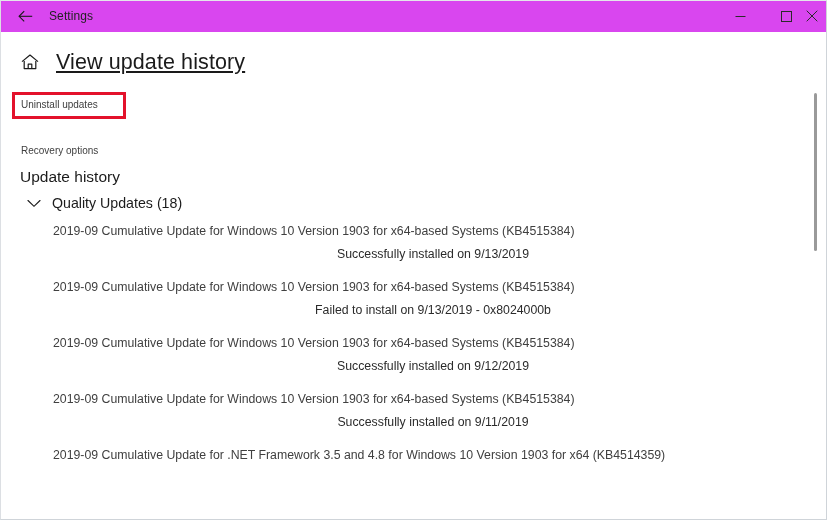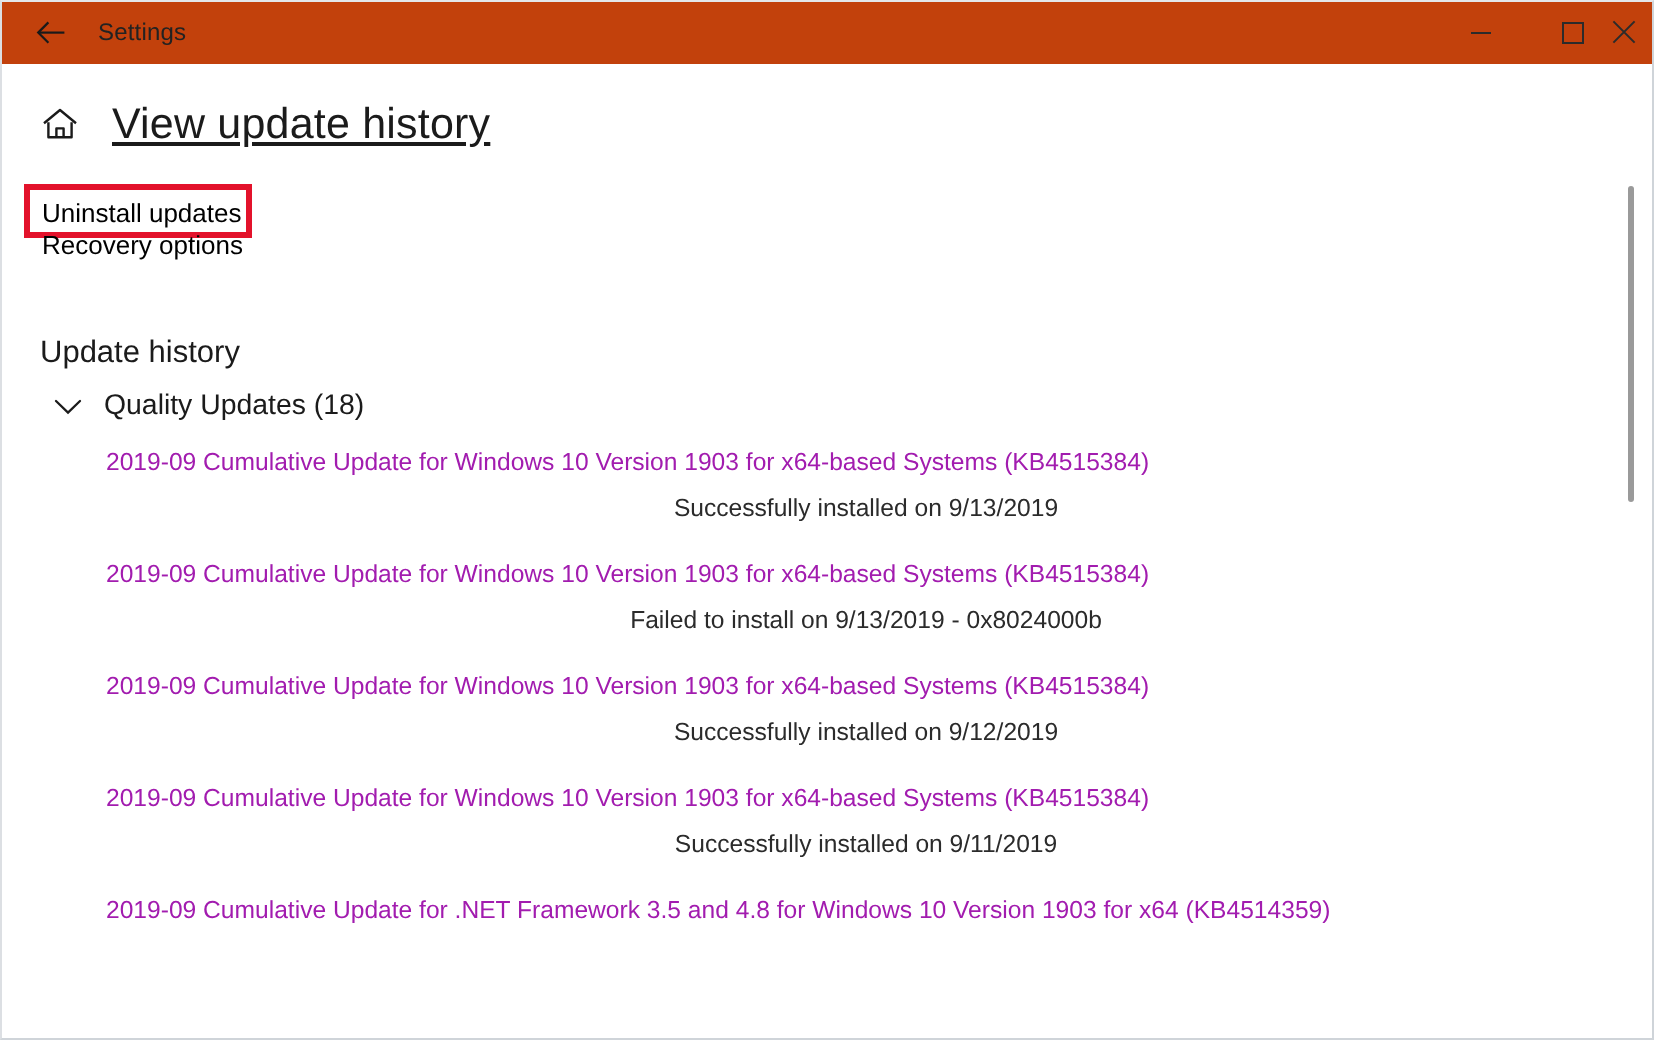--- a/index.html
+++ b/index.html
@@ -28,21 +28,21 @@
     border-bottom: 1px solid #cfd4d9;
     overflow: hidden;
   }
 
   
   #titlebar {
     position: absolute;
     left: 0; top: 0;
     width: 827px;
     height: 31px;
-    background: #c2410c;
+    background: #d946ef;
   }
   #back-button {
     position: absolute;
     left: 4px; top: 0;
     width: 40px; height: 31px;
     display: flex;
     align-items: center;
     justify-content: center;
     cursor: pointer;
   }
@@ -98,28 +98,28 @@
     font-weight: 400;
     color: #1b1b1b;
     letter-spacing: 0.1px;
     white-space: nowrap;
   }
 
   
   .page-link {
     position: absolute;
     left: 20px;
-    font-size: 13px;
-    color: #000000;
+    font-size: 10px;
+    color: #404040;
     text-decoration: none;
     white-space: nowrap;
     cursor: pointer;
   }
   #link-uninstall { top: 98px; }
-  #link-recovery  { top: 114px; }
+  #link-recovery  { top: 144px; }
 
   #highlight-box {
     position: absolute;
     left: 11px;
     top: 91px;
     width: 114px;
     height: 27px;
     border: 3px solid #e3122b;
     box-sizing: border-box;
     pointer-events: none;
@@ -163,21 +163,21 @@
   #update-list {
     position: absolute;
     left: 52px;
     top: 223px;
     width: 760px;
   }
   .update-item { height: 56px; }
   .update-title {
     display: block;
     font-size: 12.3px;
-    color: #a21caf;
+    color: #404040;
     text-decoration: none;
     line-height: 15px;
     white-space: nowrap;
     cursor: pointer;
   }
   .update-status {
     display: block;
     margin-top: 8px;
     font-size: 12.3px;
     color: #2b2b2b;

